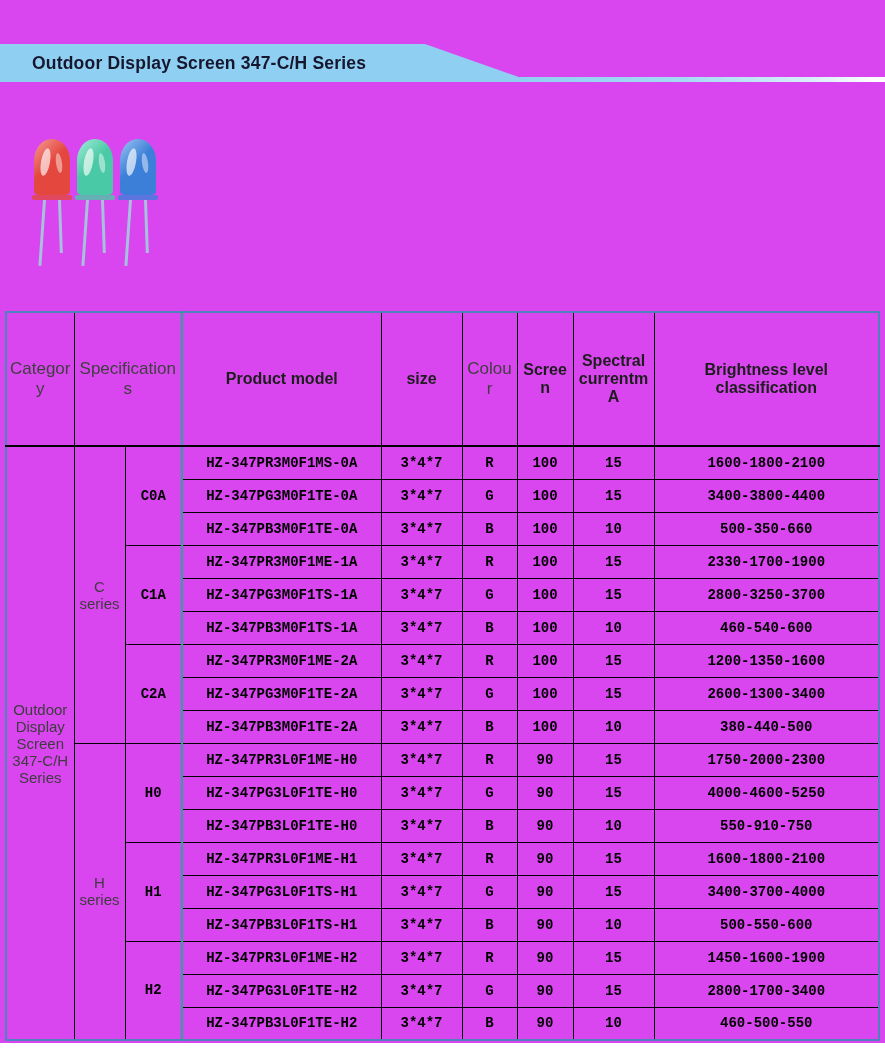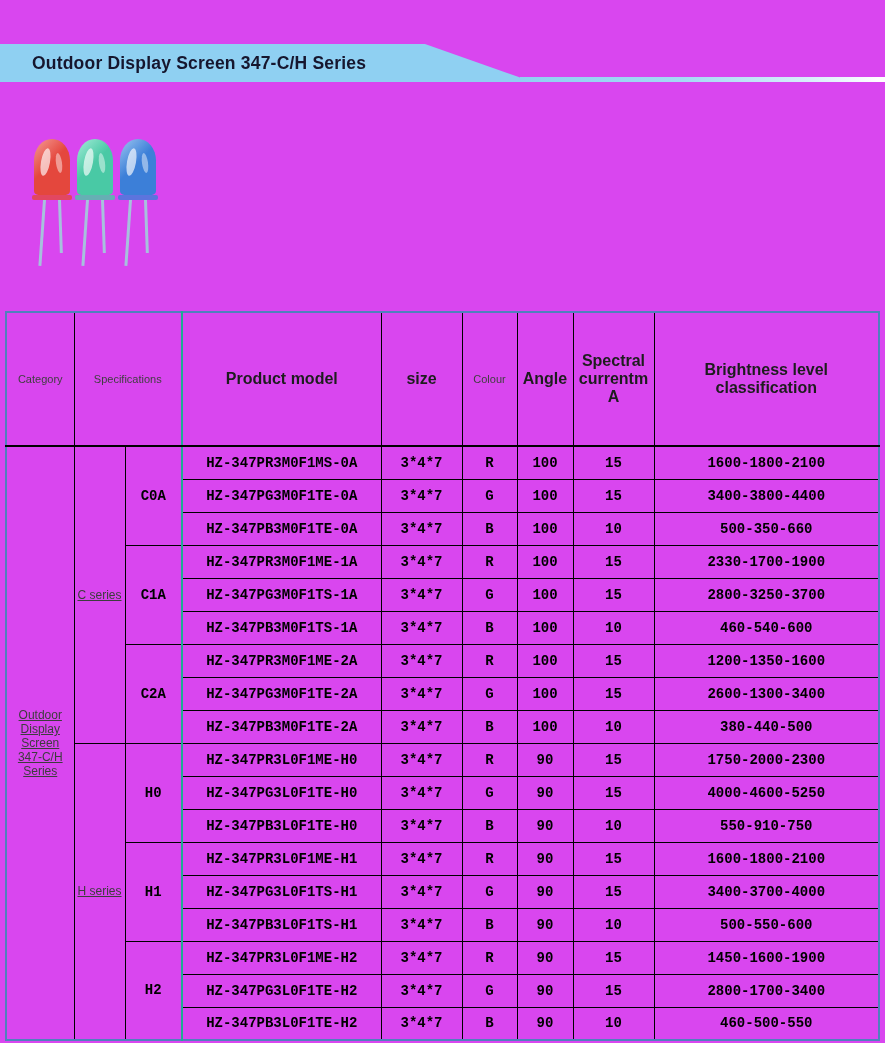--- a/index.html
+++ b/index.html
@@ -61,23 +61,23 @@
   .spec th, .spec td {
     border:1px solid #000; text-align:center; vertical-align:middle;
     padding:0 2px; overflow:hidden;
   }
   .spec thead tr { height:134px; }
   .spec tbody tr { height:33px; }
   .spec th {
     font-weight:bold; font-size:16px; color:#1d1d1d;
     border-bottom:2px solid #000; overflow-wrap:break-word;
   }
-  .spec th.hdr-light { font-weight:normal; color:#3f3f3f; font-size:11px; }
+  .spec th.hdr-light { font-weight:normal; color:#3f3f3f; font-size:17px; }
   .green-left { border-left:2px solid #1fab93 !important; }
-  .sans-cell { font-size:12px; color:#3d3d3d;text-decoration:underline; }
+  .sans-cell { font-size:15px; color:#3d3d3d; }
   .mono-cell {
     font-family:"Liberation Mono", monospace; font-weight:bold;
     font-size:14px; color:#000;
   }
 </style>
 </head>
 <body>
 
 <div class="page">
 
@@ -120,21 +120,21 @@
         <col style="width:81px">
         <col style="width:225px">
     </colgroup>
     <thead>
       <tr>
         <th class="hdr-light">Category</th>
         <th class="hdr-light" colspan="2">Specifications</th>
         <th class="green-left">Product model</th>
         <th>size</th>
         <th class="hdr-light">Colour</th>
-        <th>Angle</th>
+        <th>Screen</th>
         <th>Spectral currentmA</th>
         <th>Brightness level classification</th>
       </tr>
     </thead>
     <tbody>
         <tr>
           <td rowspan="18" class="sans-cell">Outdoor Display Screen 347-C/H Series</td>
           <td rowspan="9" class="sans-cell">C series</td>
           <td rowspan="3" class="mono-cell">C0A</td>
           <td class="mono-cell green-left">HZ-347PR3M0F1MS-0A</td>

